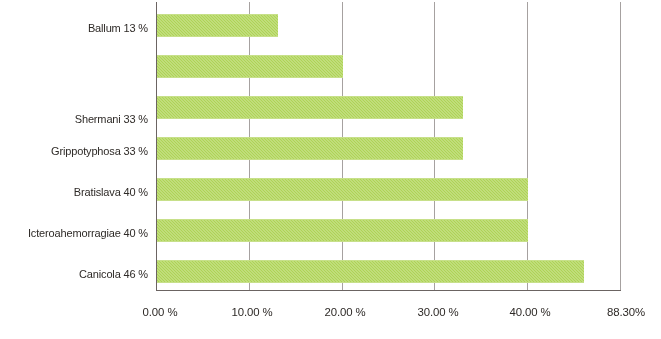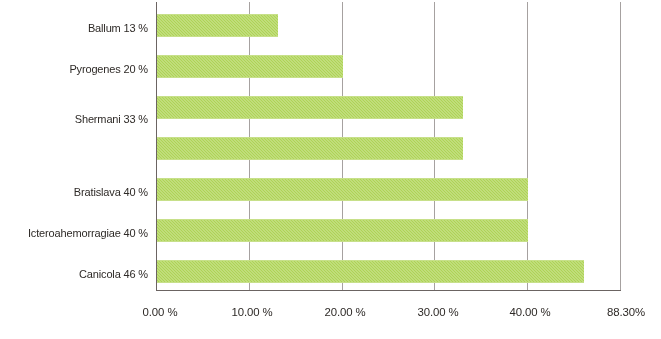--- a/index.html
+++ b/index.html
@@ -112,23 +112,23 @@
     font-family: "Liberation Sans", sans-serif;
   }
 </style>
 </head>
 <body>
 
 <div id="chart-root">
 
   <div class="cat-labels">
     <div class="cat-label" style="top:22px">Ballum 13 %</div>
-    <div class="cat-label" style="top:63px">Pyrogenes 20 %</div>
     <div class="cat-label" style="top:113px">Shermani 33 %</div>
 
+    <div class="cat-label" style="top:145px">Grippotyphosa 33 %</div>
     <div class="cat-label" style="top:186px">Bratislava 40 %</div>
     <div class="cat-label" style="top:227px">Icteroahemorragiae 40 %</div>
     <div class="cat-label" style="top:268px">Canicola 46 %</div>
   </div>
 
   <div class="plot">
     <div class="axis-line"></div>
 
     <div class="gridline" style="left: 93px; background: rgb(166, 161, 160);"></div>
     <div class="gridline" style="left: 186px; background: rgb(166, 161, 160);"></div>

